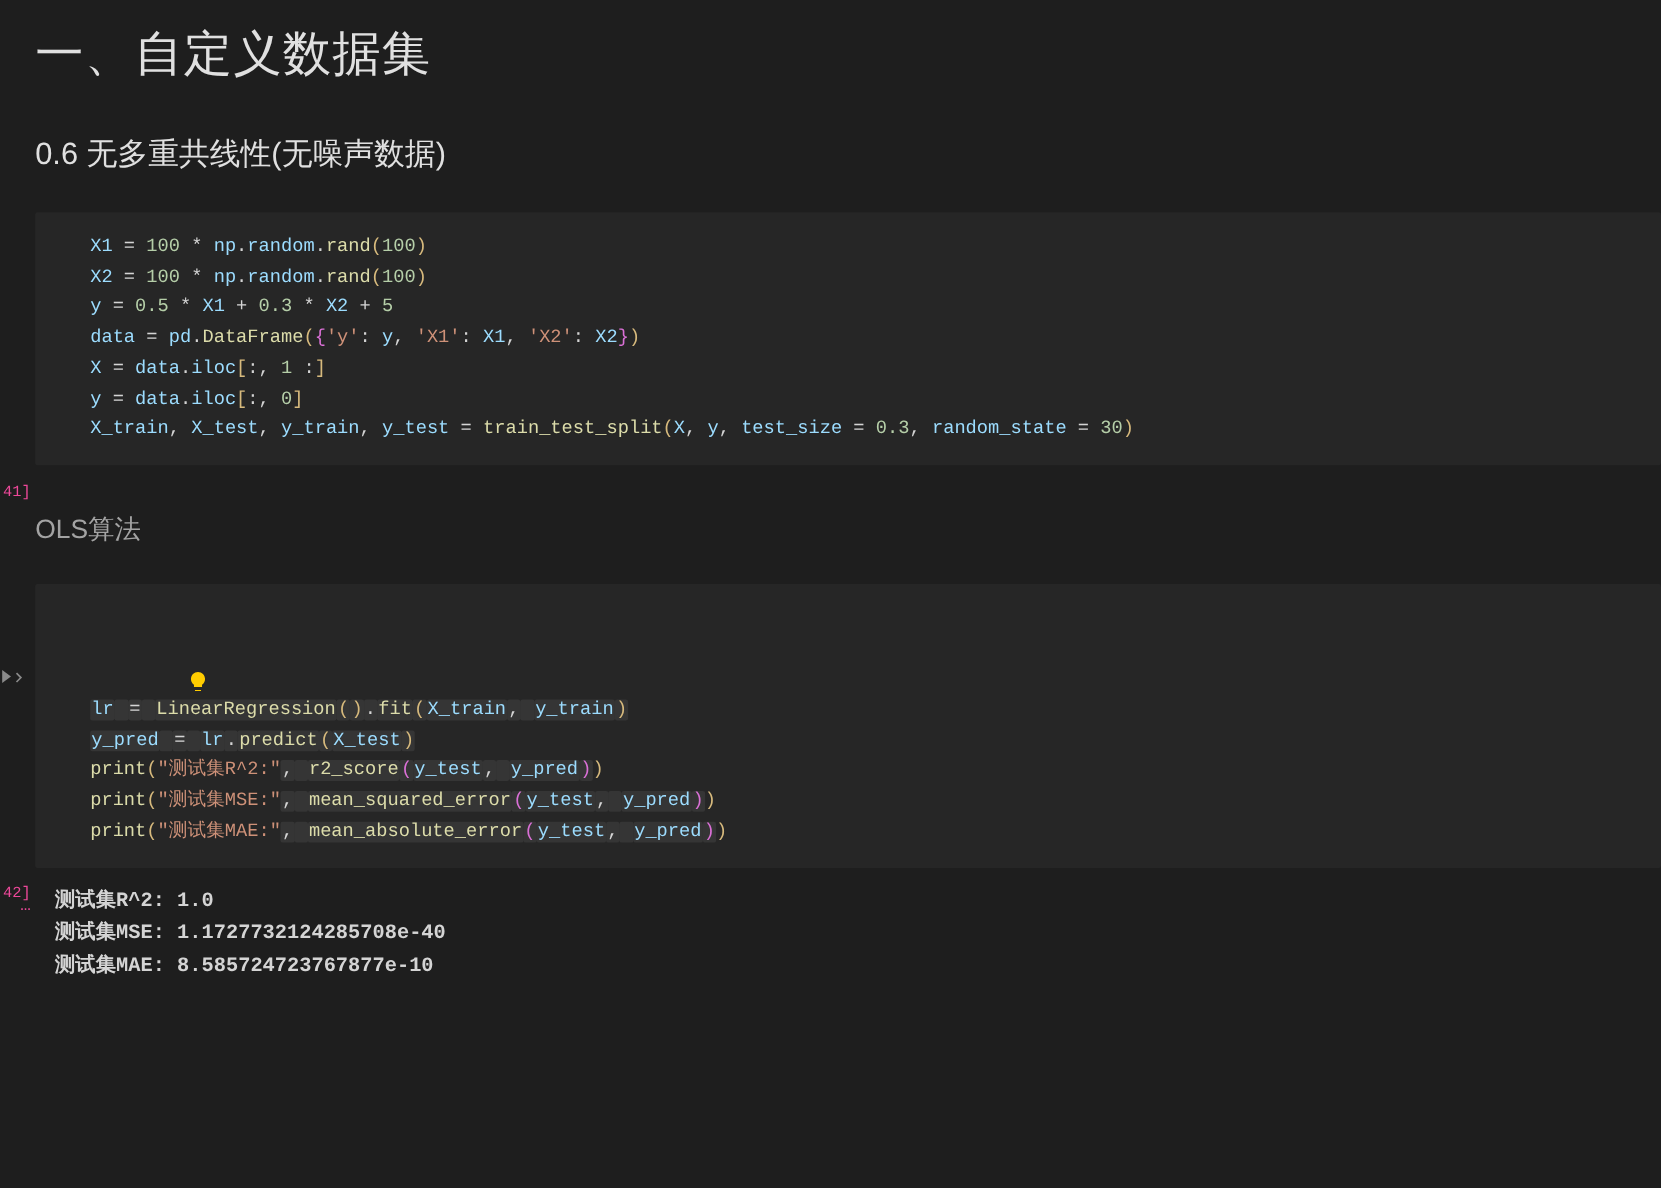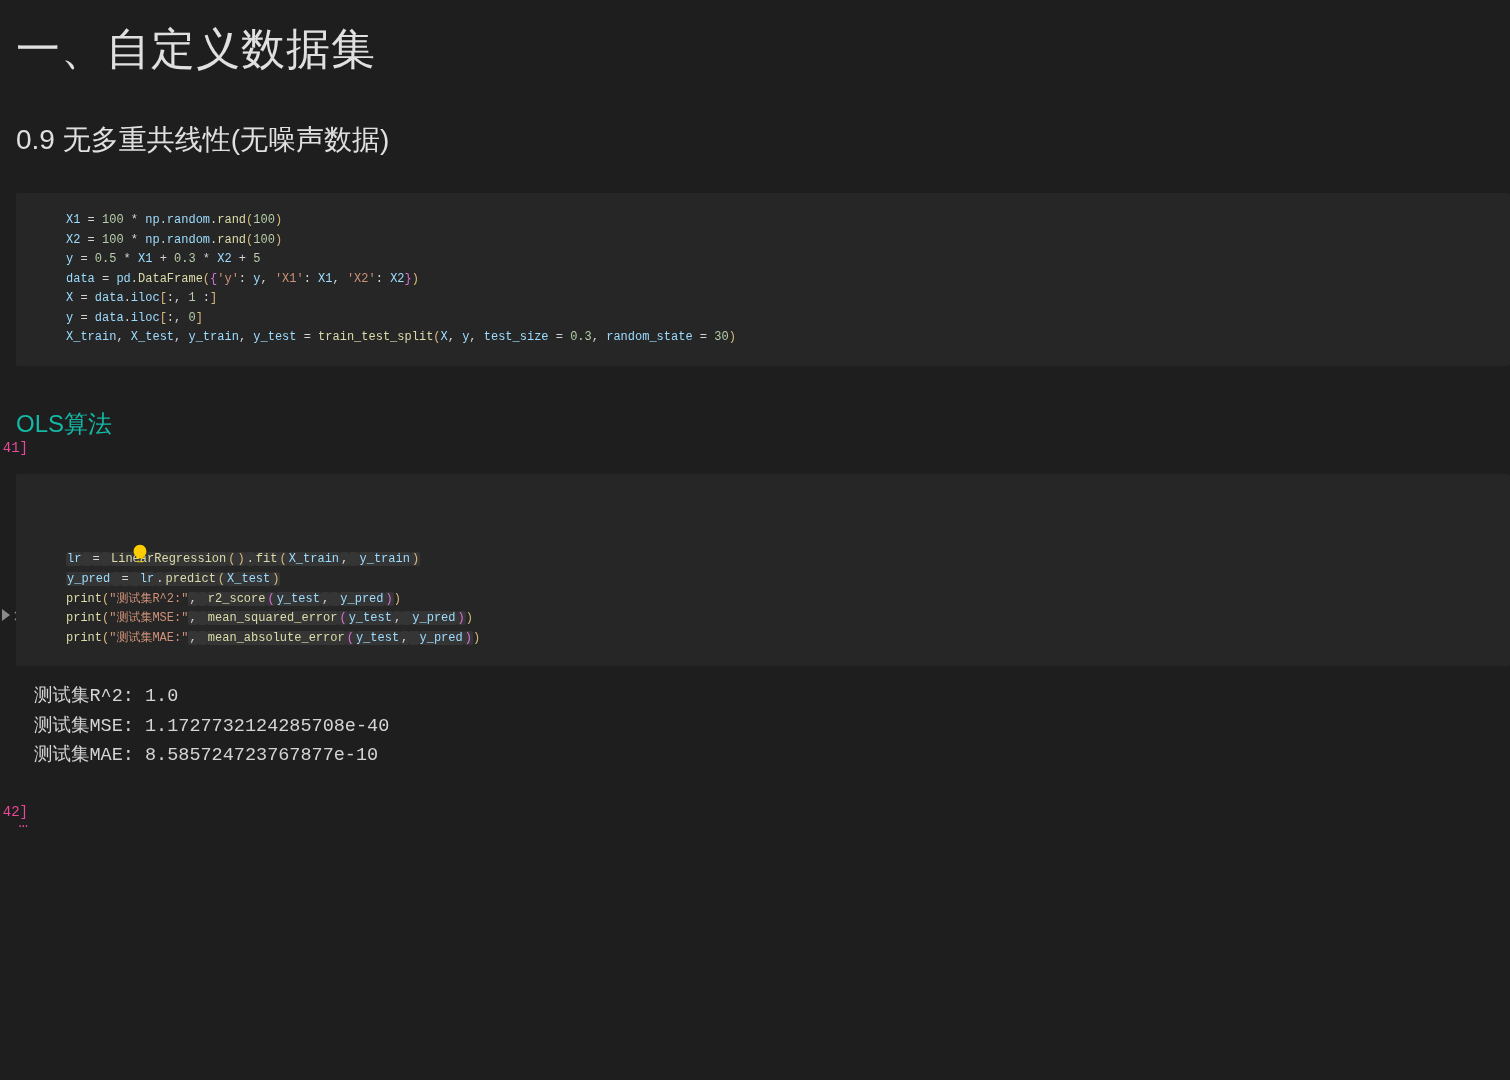--- a/index.html
+++ b/index.html
@@ -28,21 +28,21 @@
     font-size: 14px;
     color: #ec4899;
   }
   .gutter-label {
     position: absolute;
     right: 4px;
     white-space: nowrap;
   }
   .content-col {
     position: absolute;
-    left: 16px;
+    left: 32px;
     right: 0;
     top: 0;
     padding-top: 0px;
   }
   h1.h1-title {
     margin: 0;
     padding: 20px 0 0 0;
     font-weight: 400;
     font-size: 44px;
     color: #e0e0e0;
@@ -53,29 +53,29 @@
     padding: 42px 0 0 0;
     font-weight: 400;
     font-size: 28px;
     color: #e0e0e0;
   }
   h3.h3-title {
     margin: 0;
     padding: 42px 0 0 0;
     font-weight: 400;
     font-size: 24px;
-    color: #14b8a6;
+    color: #a3a3a3;
   }
   .cell-code {
     margin-top: 34px;
     background: #262626;
     border-radius: 2px;
     padding: 18px 14px 18px 50px;
     font-family: Consolas, "Courier New", monospace;
-    font-size: 12px;
+    font-size: 17px;
     line-height: 1.63;
     white-space: pre;
     color: #d4d4d4;
     position: relative;
   }
   .cell-code .sel {
     
     background: rgba(120,120,120,0.18);
     border-radius: 2px;
     box-decoration-break: clone;
@@ -92,21 +92,21 @@
     pointer-events: none;
   }
   .cell-output {
     margin-top: 16px;
     padding-left: 18px;
     font-family: Consolas, "Courier New", monospace;
     font-size: 18.5px;
     line-height: 1.6;
     white-space: pre;
     color: #d4d4d4;
-    font-weight: 400;
+    font-weight: 700;
   }
 
   
   .tk-id   { color: #9cdcfe; }
   .tk-num  { color: #b5cea8; }
   .tk-op   { color: #d4d4d4; }
   .tk-func { color: #dcdcaa; }
   .tk-str  { color: #ce9178; }
   .tk-paren{ color: #d7ba7d; }
   .tk-paren2{ color: #da70d6; }
@@ -137,21 +137,21 @@
       </svg>
     </span>
 
     <span class="gutter-label" style="top:804px;">42]</span>
     <span class="gutter-label" style="top:814px; font-size:16px;">…</span>
   </div>
 
   <div class="content-col">
 
     <h1 class="h1-title">一、自定义数据集</h1>
-    <h2 class="h2-title">0.9 无多重共线性(无噪声数据)</h2>
+    <h2 class="h2-title">0.6 无多重共线性(无噪声数据)</h2>
 
     <div class="cell-code" id="code1"><div><span class="tk-id">X1</span><span class="tk-op"> = </span><span class="tk-num">100</span><span class="tk-op"> * </span><span class="tk-id">np</span><span class="tk-punc">.</span><span class="tk-id">random</span><span class="tk-punc">.</span><span class="tk-func">rand</span><span class="tk-paren">(</span><span class="tk-num">100</span><span class="tk-paren">)</span></div><div><span class="tk-id">X2</span><span class="tk-op"> = </span><span class="tk-num">100</span><span class="tk-op"> * </span><span class="tk-id">np</span><span class="tk-punc">.</span><span class="tk-id">random</span><span class="tk-punc">.</span><span class="tk-func">rand</span><span class="tk-paren">(</span><span class="tk-num">100</span><span class="tk-paren">)</span></div><div><span class="tk-id">y</span><span class="tk-op"> = </span><span class="tk-num">0.5</span><span class="tk-op"> * </span><span class="tk-id">X1</span><span class="tk-op"> + </span><span class="tk-num">0.3</span><span class="tk-op"> * </span><span class="tk-id">X2</span><span class="tk-op"> + </span><span class="tk-num">5</span></div><div><span class="tk-id">data</span><span class="tk-op"> = </span><span class="tk-id">pd</span><span class="tk-punc">.</span><span class="tk-func">DataFrame</span><span class="tk-paren">(</span><span class="tk-brace">{</span><span class="tk-str">'y'</span><span class="tk-punc">: </span><span class="tk-id">y</span><span class="tk-punc">, </span><span class="tk-str">'X1'</span><span class="tk-punc">: </span><span class="tk-id">X1</span><span class="tk-punc">, </span><span class="tk-str">'X2'</span><span class="tk-punc">: </span><span class="tk-id">X2</span><span class="tk-brace">}</span><span class="tk-paren">)</span></div><div><span class="tk-id">X</span><span class="tk-op"> = </span><span class="tk-id">data</span><span class="tk-punc">.</span><span class="tk-id">iloc</span><span class="tk-paren">[</span><span class="tk-punc">:</span><span class="tk-punc">, </span><span class="tk-num">1</span><span class="tk-punc"> :</span><span class="tk-paren">]</span></div><div><span class="tk-id">y</span><span class="tk-op"> = </span><span class="tk-id">data</span><span class="tk-punc">.</span><span class="tk-id">iloc</span><span class="tk-paren">[</span><span class="tk-punc">:</span><span class="tk-punc">, </span><span class="tk-num">0</span><span class="tk-paren">]</span></div><div><span class="tk-id">X_train</span><span class="tk-punc">, </span><span class="tk-id">X_test</span><span class="tk-punc">, </span><span class="tk-id">y_train</span><span class="tk-punc">, </span><span class="tk-id">y_test</span><span class="tk-op"> = </span><span class="tk-func">train_test_split</span><span class="tk-paren">(</span><span class="tk-id">X</span><span class="tk-punc">, </span><span class="tk-id">y</span><span class="tk-punc">, </span><span class="tk-id">test_size</span><span class="tk-op"> = </span><span class="tk-num">0.3</span><span class="tk-punc">, </span><span class="tk-id">random_state</span><span class="tk-op"> = </span><span class="tk-num">30</span><span class="tk-paren">)</span></div></div>
 
     <h3 class="h3-title">OLS算法</h3>
 
     <div class="cell-code" id="code2">
       <span class="bulb">
         <svg viewBox="0 0 24 24" width="22" height="22" fill="currentColor">
           <path d="M9 21h6v-1H9v1zm3-19C8.14 2 5 5.14 5 9c0 2.38 1.19 4.47 3 5.74V17h8v-2.26c1.81-1.27 3-3.36 3-5.74 0-3.86-3.14-7-7-7z"></path>
         </svg>

